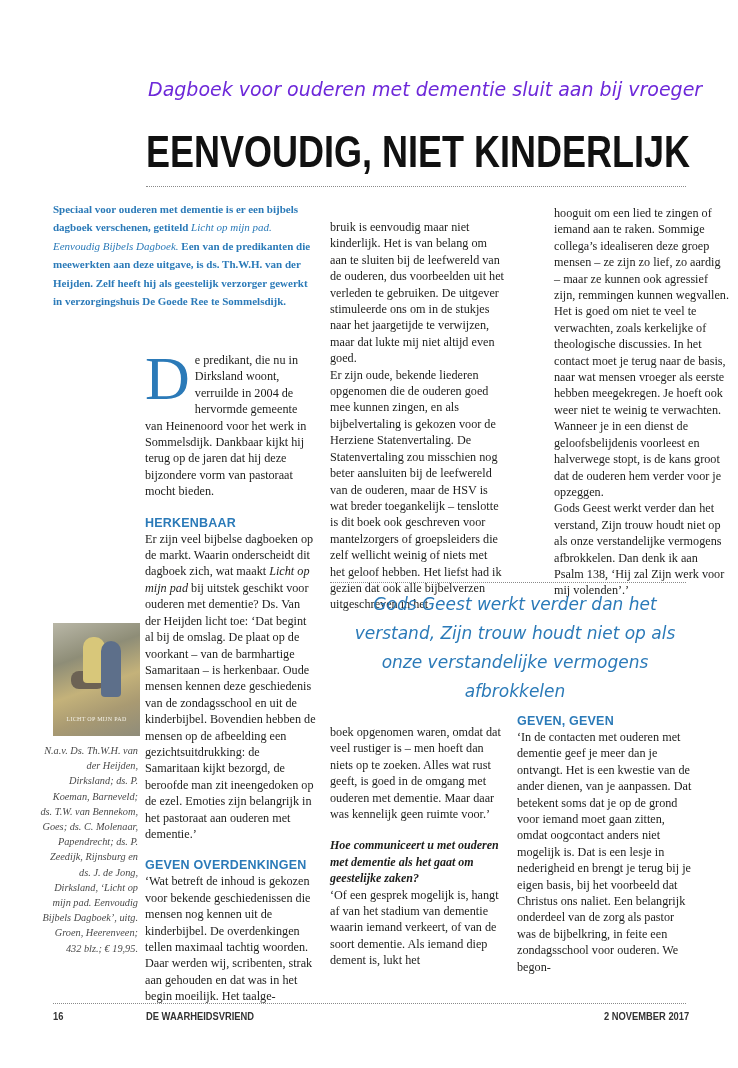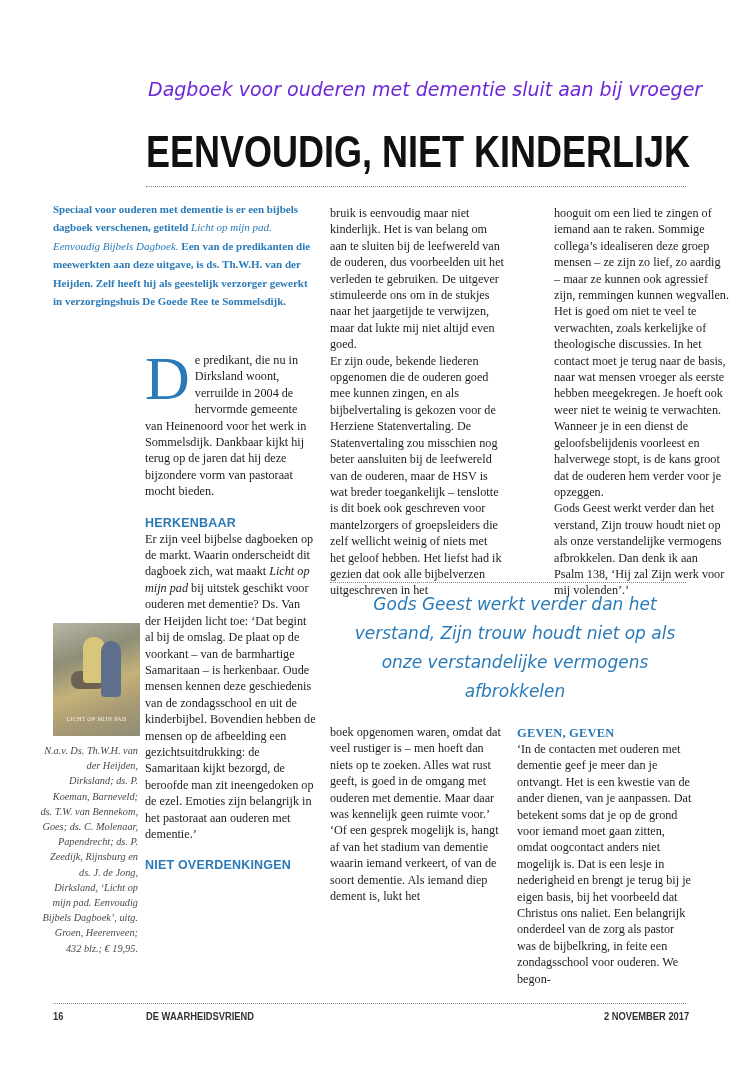--- a/index.html
+++ b/index.html
@@ -87,43 +87,45 @@
 <div class="rule" style="left:146px; top:186px; width:540px;"></div>
 
 <div class="lead">
   <span>Speciaal voor ouderen met dementie is er een bijbels dagboek verschenen, getiteld </span><i>Licht op mijn pad. Eenvoudig Bijbels Dagboek.</i><span> Een van de predikanten die meewerkten aan deze uitgave, is ds. Th.W.H. van der Heijden. Zelf heeft hij als geestelijk verzorger gewerkt in verzorgingshuis De Goede Ree te Sommelsdijk.</span>
 </div>
 
 <div class="col" style="left:145px; top:352px; width:172px;">
   <p><span class="dropcap">D</span><span>e predikant, die nu in Dirksland woont, verruilde in 2004 de hervormde gemeente van Heinenoord voor het werk in Sommelsdijk. Dankbaar kijkt hij terug op de jaren dat hij deze bijzondere vorm van pastoraat mocht bieden.</span></p>
   <div class="subhead">HERKENBAAR</div>
   <p><span>Er zijn veel bijbelse dagboeken op de markt. Waarin onderscheidt dit dagboek zich, wat maakt </span><i>Licht op mijn pad</i><span> bij uitstek geschikt voor ouderen met dementie? Ds. Van der Heijden licht toe: ‘Dat begint al bij de omslag. De plaat op de voorkant – van de barmhartige Samaritaan – is herkenbaar. Oude mensen kennen deze geschiedenis van de zondagsschool en uit de kinderbijbel. Bovendien hebben de mensen op de afbeelding een gezichtsuitdrukking: de Samaritaan kijkt bezorgd, de beroofde man zit ineengedoken op de ezel. Emoties zijn belangrijk in het pastoraat aan ouderen met dementie.’</span></p>
-  <div class="subhead">NIET OVERDENKINGEN</div>
+  <div class="subhead">GEVEN OVERDENKINGEN</div>
+  <p>‘Wat betreft de inhoud is gekozen voor bekende geschiedenissen die mensen nog kennen uit de kinderbijbel. De overdenkingen tellen maximaal tachtig woorden. Daar werden wij, scribenten, strak aan gehouden en dat was in het begin moeilijk. Het taalge-</p>
 </div>
 
-<div class="col" style="left:330px; top:205px; width:175px;">
+<div class="col" style="left:330px; top:219px; width:175px;">
   <p>bruik is eenvoudig maar niet kinderlijk. Het is van belang om aan te sluiten bij de leefwereld van de ouderen, dus voorbeelden uit het verleden te gebruiken. De uitgever stimuleerde ons om in de stukjes naar het jaargetijde te verwijzen, maar dat lukte mij niet altijd even goed.</p>
   <p>Er zijn oude, bekende liederen opgenomen die de ouderen goed mee kunnen zingen, en als bijbelvertaling is gekozen voor de Herziene Statenvertaling. De Statenvertaling zou misschien nog beter aansluiten bij de leefwereld van de ouderen, maar de HSV is wat breder toegankelijk – tenslotte is dit boek ook geschreven voor mantelzorgers of groepsleiders die zelf wellicht weinig of niets met het geloof hebben. Het liefst had ik gezien dat ook alle bijbelverzen uitgeschreven in het</p>
 </div>
 
 <div class="col" style="left:517px; top:205px; width:175px;margin-left:37px;">
   <p>hooguit om een lied te zingen of iemand aan te raken. Sommige collega’s idealiseren deze groep mensen – ze zijn zo lief, zo aardig – maar ze kunnen ook agressief zijn, remmingen kunnen wegvallen. Het is goed om niet te veel te verwachten, zoals kerkelijke of theologische discussies. In het contact moet je terug naar de basis, naar wat mensen vroeger als eerste hebben meegekregen. Je hoeft ook weer niet te weinig te verwachten. Wanneer je in een dienst de geloofsbelijdenis voorleest en halverwege stopt, is de kans groot dat de ouderen hem verder voor je opzeggen.</p>
   <p>Gods Geest werkt verder dan het verstand, Zijn trouw houdt niet op als onze verstandelijke vermogens afbrokkelen. Dan denk ik aan Psalm 138, ‘Hij zal Zijn werk voor mij volenden’.’</p>
 </div>
 
 <div class="rule" style="left:330px; top:582px; width:356px;"></div>
 <div class="pullquote">Gods Geest werkt verder dan het verstand, Zijn trouw houdt niet op als onze verstandelijke vermogens afbrokkelen</div>
 
 <div class="col" style="left:330px; top:724px; width:175px;">
   <p>boek opgenomen waren, omdat dat veel rustiger is – men hoeft dan niets op te zoeken. Alles wat rust geeft, is goed in de omgang met ouderen met dementie. Maar daar was kennelijk geen ruimte voor.’</p>
+  <div class="question">Hoe communiceert u met ouderen met dementie als het gaat om geestelijke zaken?</div>
   <p>‘Of een gesprek mogelijk is, hangt af van het stadium van dementie waarin iemand verkeert, of van de soort dementie. Als iemand diep dement is, lukt het</p>
 </div>
 
 <div class="col" style="left:517px; top:709px; width:175px;">
-  <div class="subhead" style="margin-top:16px;font-family:Liberation Serif, serif;">GEVEN, GEVEN</div>
+  <div class="subhead" style="margin-top:4px;">GEVEN, GEVEN</div>
   <p>‘In de contacten met ouderen met dementie geef je meer dan je ontvangt. Het is een kwestie van de ander dienen, van je aanpassen. Dat betekent soms dat je op de grond voor iemand moet gaan zitten, omdat oogcontact anders niet mogelijk is. Dat is een lesje in nederigheid en brengt je terug bij je eigen basis, bij het voorbeeld dat Christus ons naliet. Een belangrijk onderdeel van de zorg als pastor was de bijbelkring, in feite een zondagsschool voor ouderen. We begon-</p>
 </div>
 
 <div class="bookcover">
   <div class="donkey"></div>
   <div class="fig1"></div>
   <div class="fig2"></div>
   <div class="title">LICHT OP MIJN PAD</div>
 </div>
 <div class="caption">N.a.v. Ds. Th.W.H. van der Heijden, Dirksland; ds. P. Koeman, Barneveld; ds. T.W. van Bennekom, Goes; ds. C. Molenaar, Papendrecht; ds. P. Zeedijk, Rijnsburg en ds. J. de Jong, Dirksland, ‘Licht op mijn pad. Eenvoudig Bijbels Dagboek’, uitg. Groen, Heerenveen; 432 blz.; € 19,95.</div>

